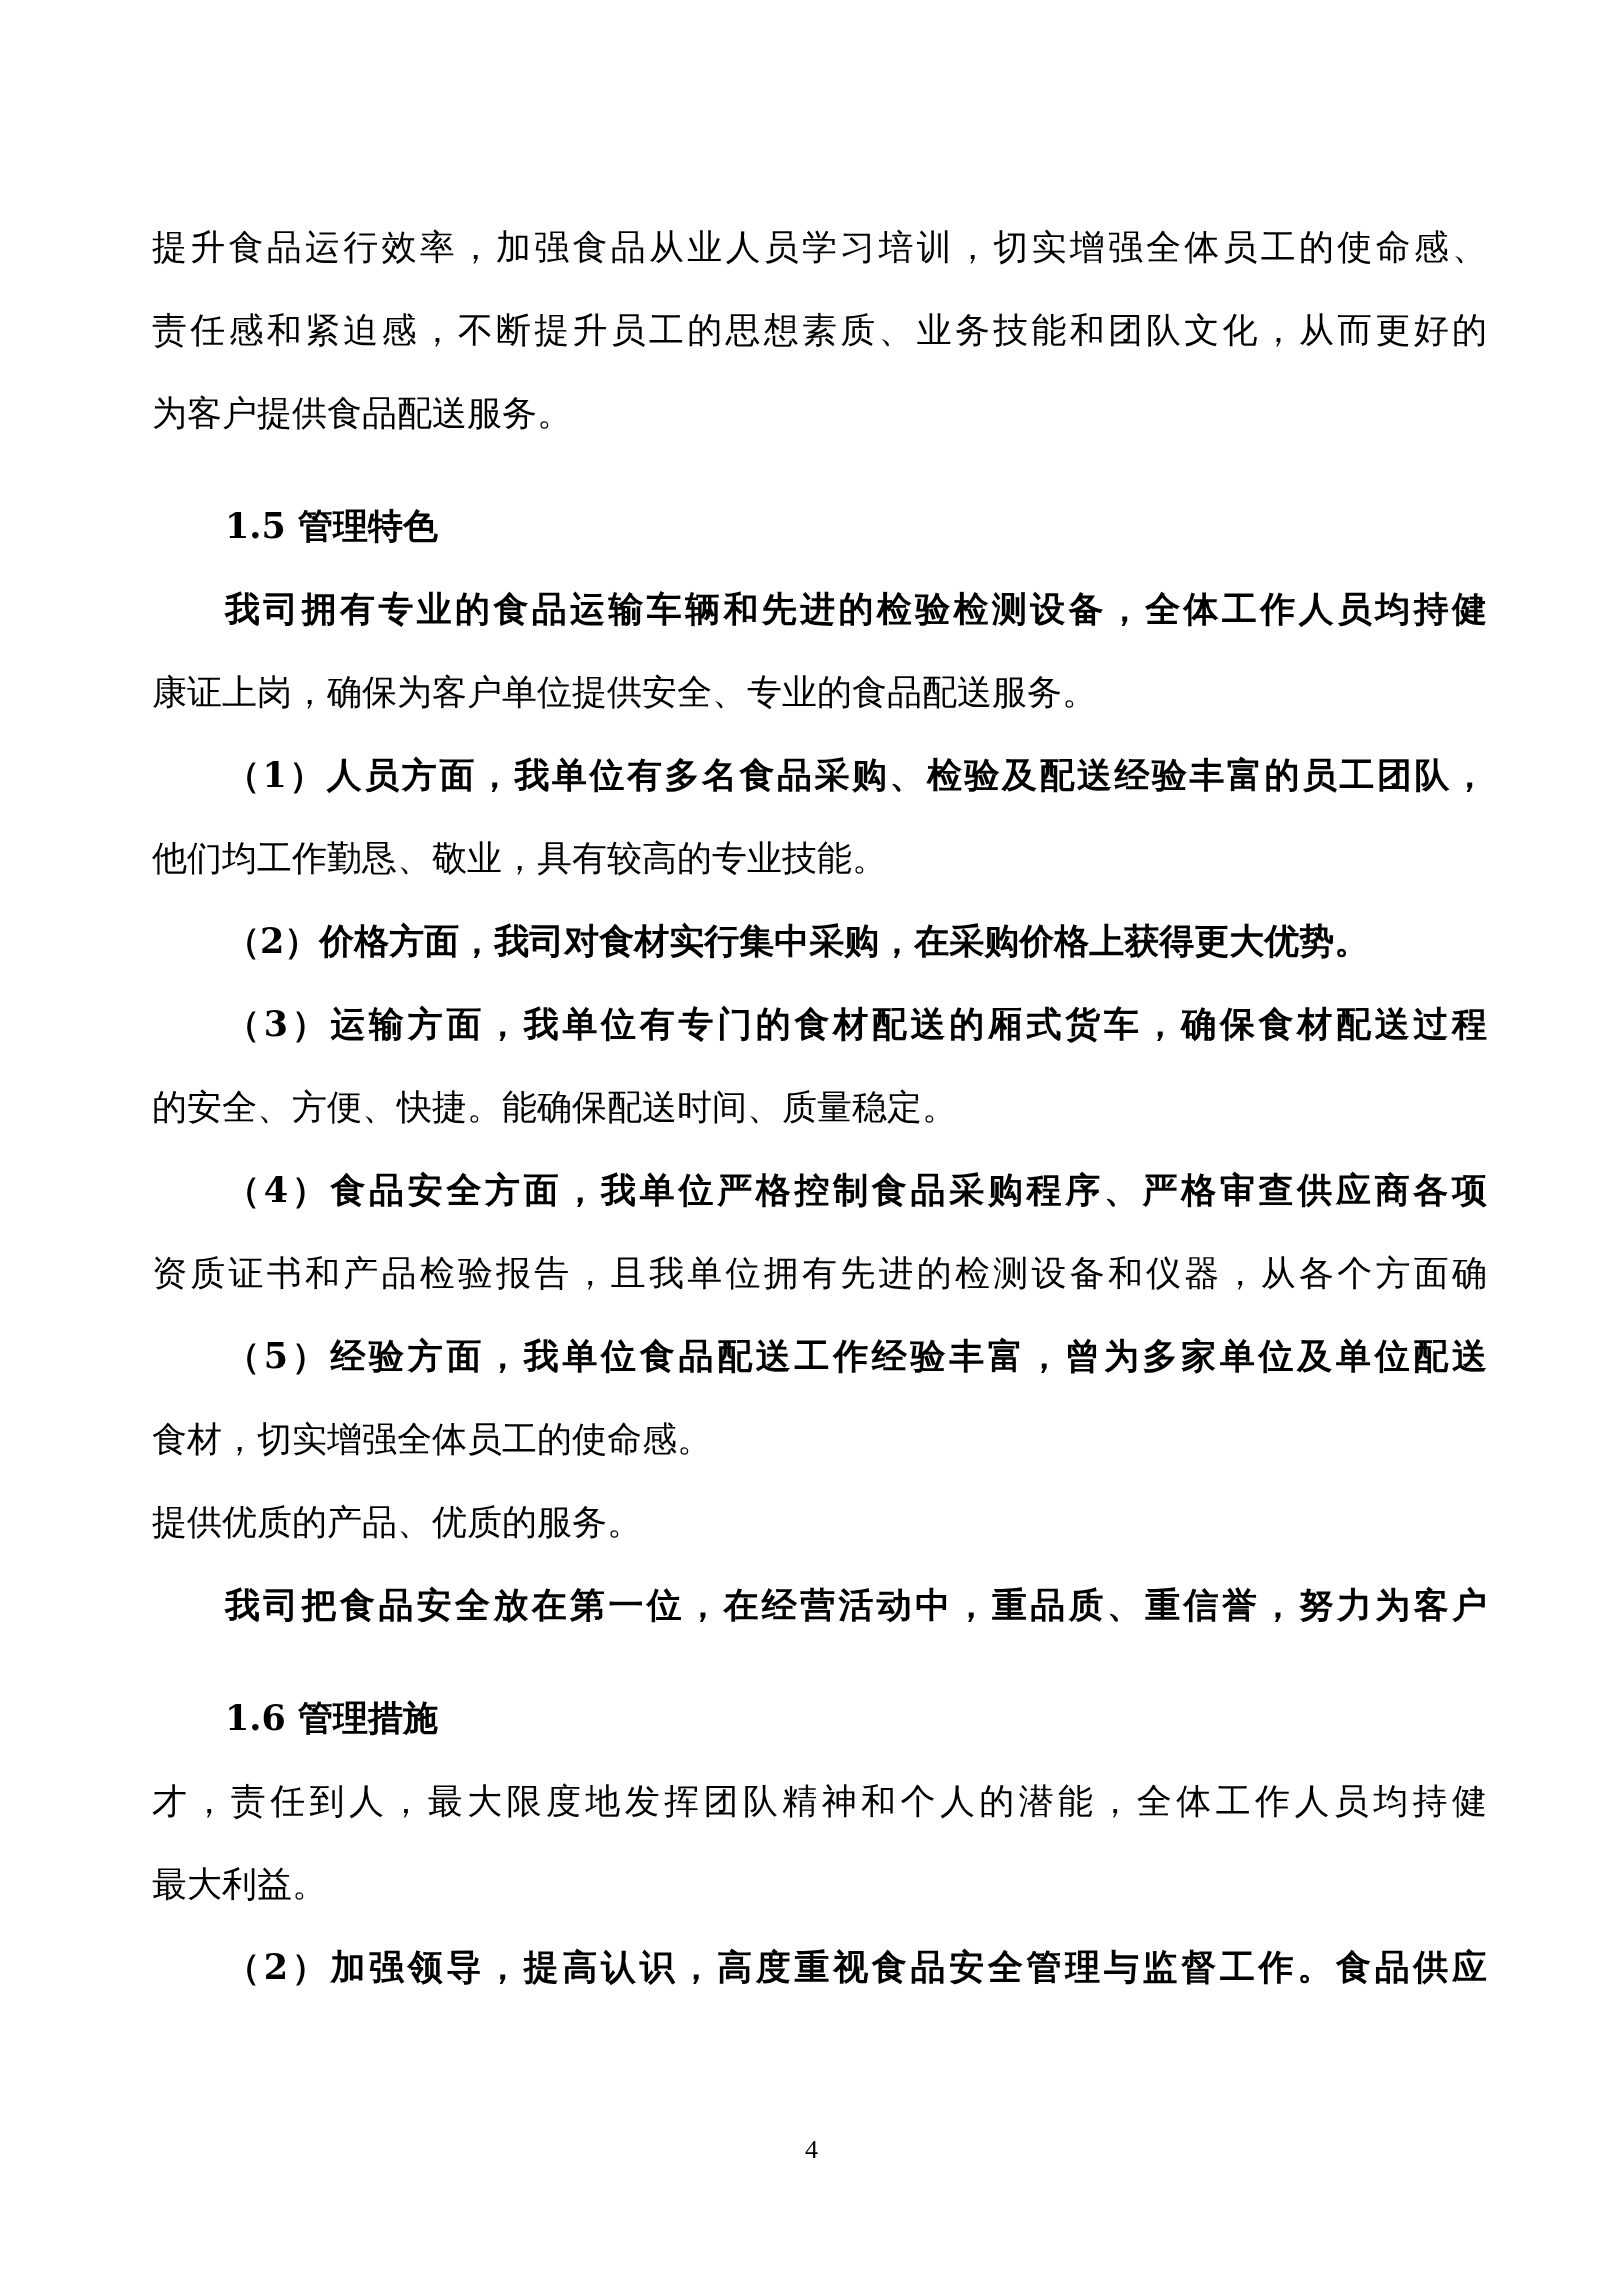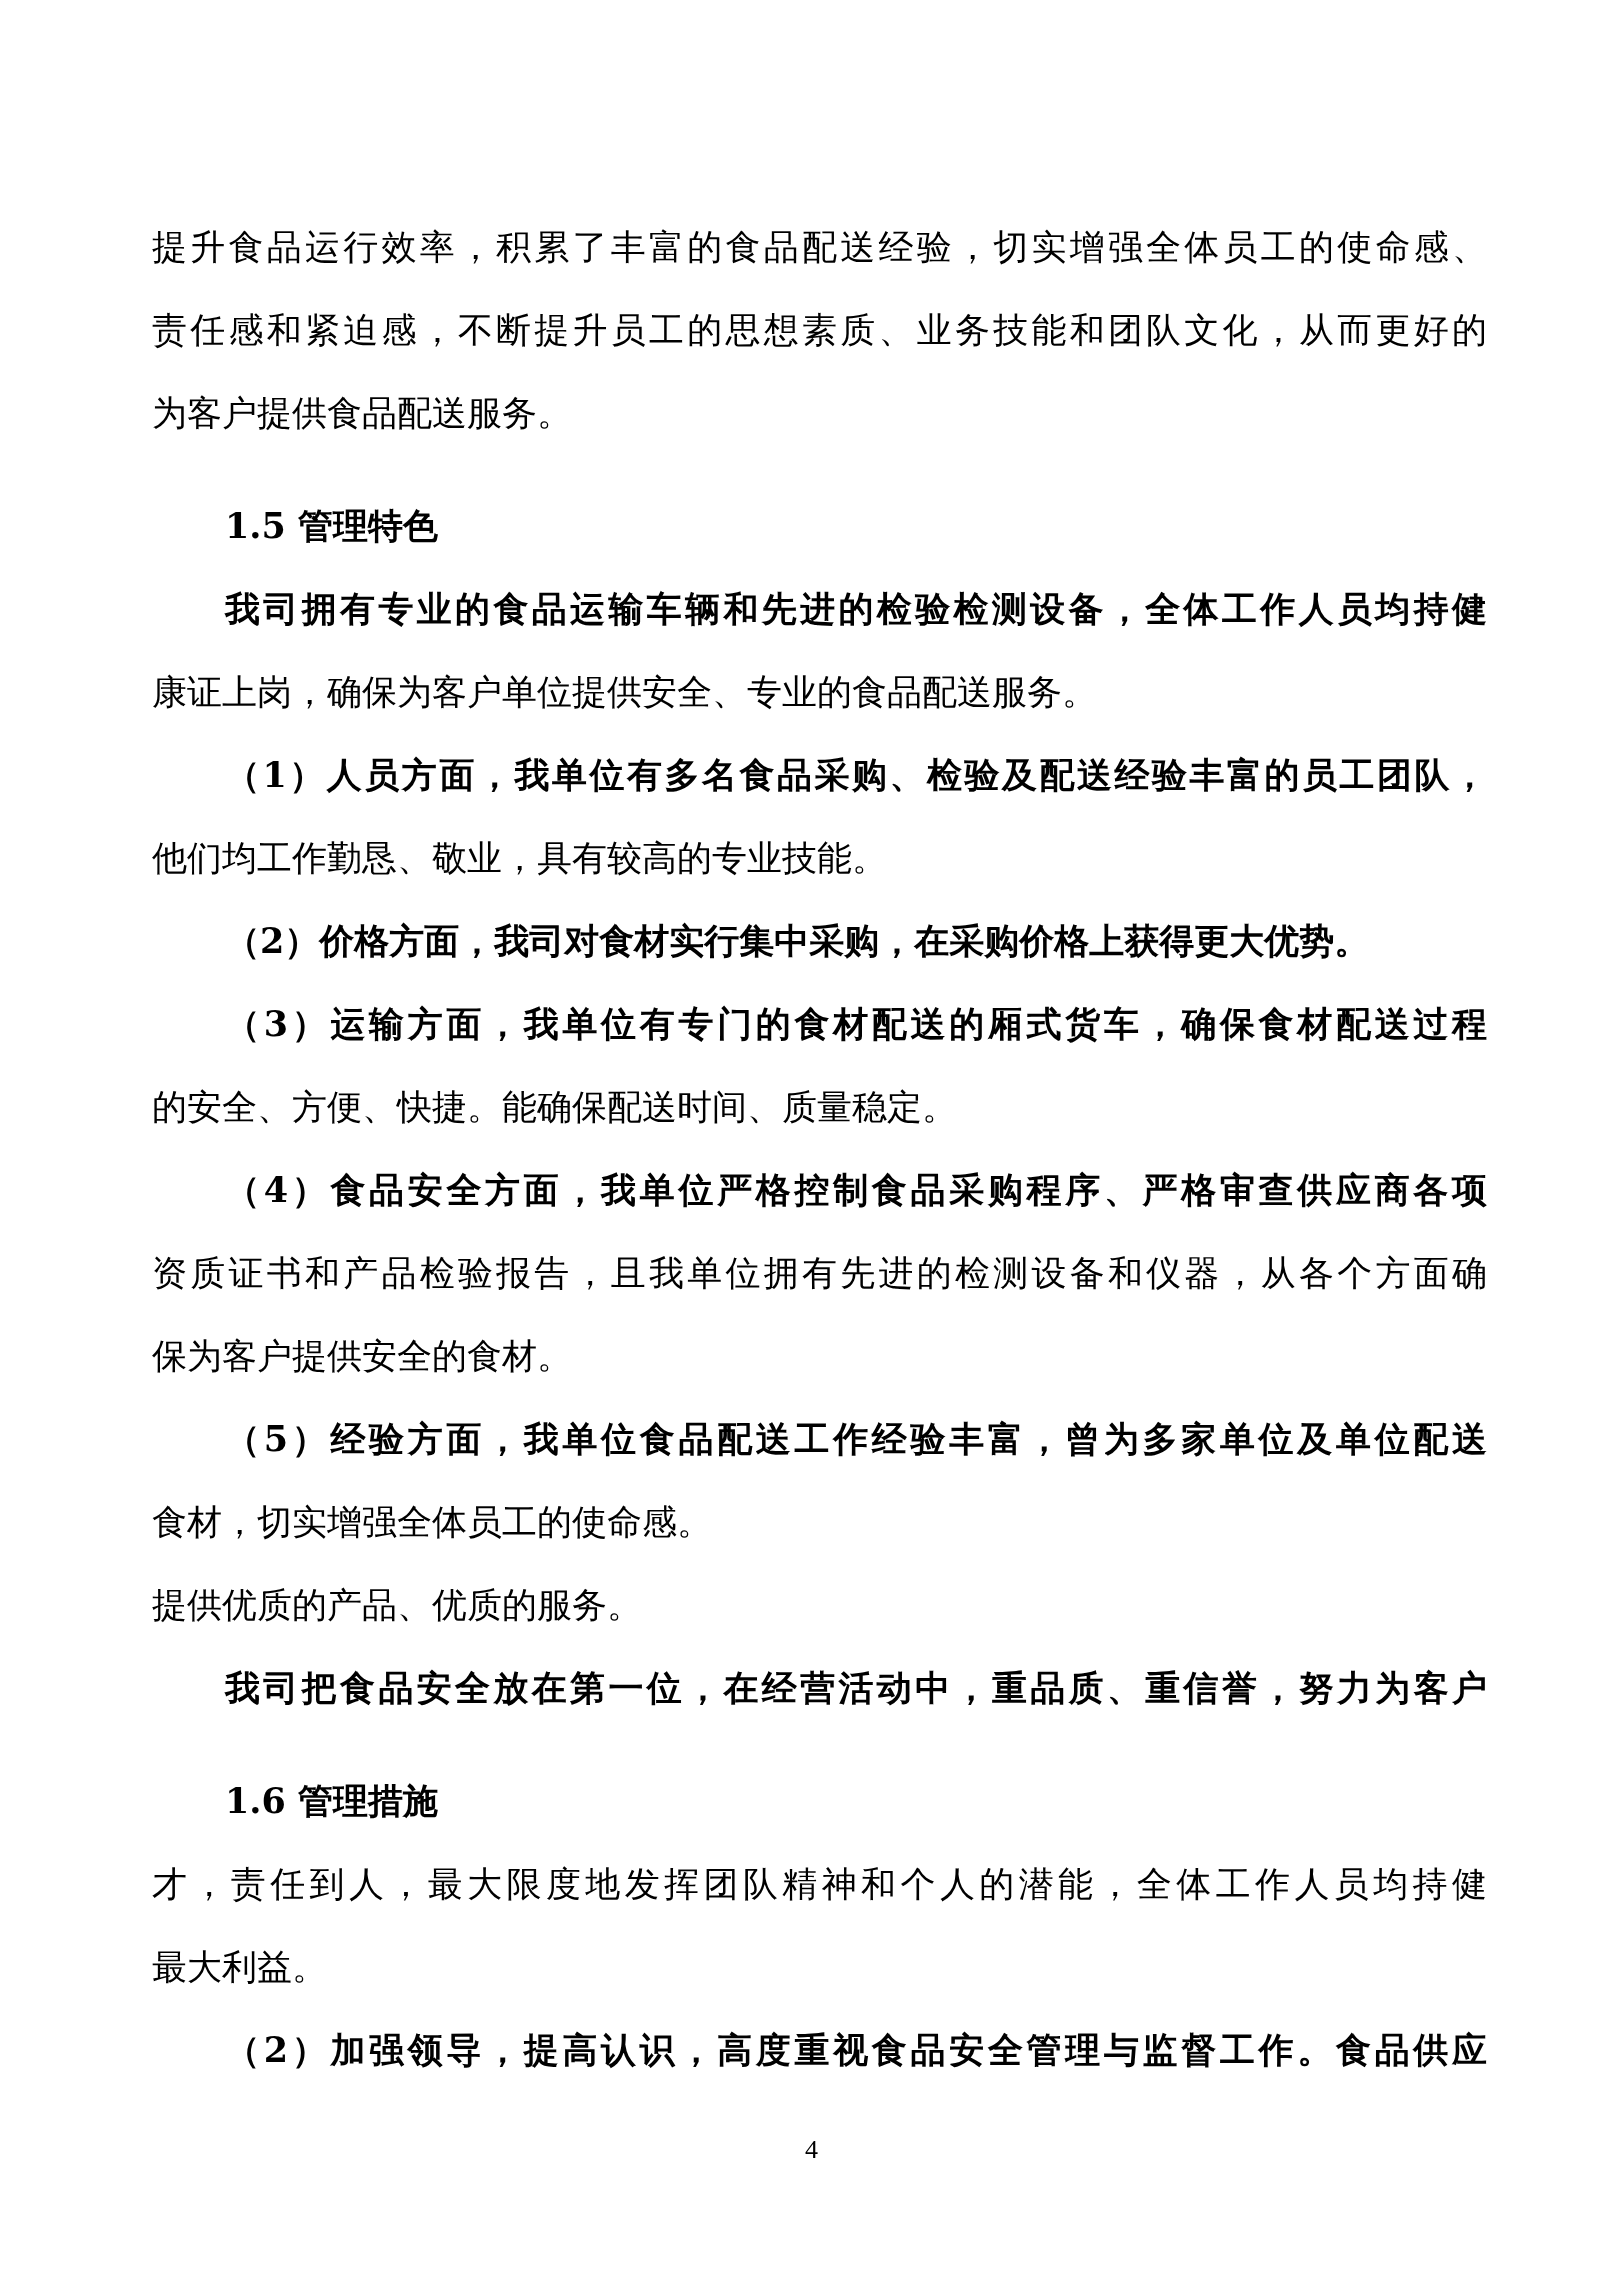--- a/index.html
+++ b/index.html
@@ -21,34 +21,33 @@
   .pagenum {
     position: absolute; left: 0; width: 1623px; top: 2135px;
     text-align: center;
     font-family: "Liberation Serif", serif; font-size: 26px; color: #000;
   }
 </style>
 </head>
 <body>
 
 <div class="page">
-  <div class="line">提升食品运行效率，积累了丰富的食品配送经验，切实增强全体员工的使命感、</div>
+  <div class="line">提升食品运行效率，加强食品从业人员学习培训，切实增强全体员工的使命感、</div>
   <div class="line">责任感和紧迫感，不断提升员工的思想素质、业务技能和团队文化，从而更好的</div>
   <div class="line last">为客户提供食品配送服务。</div>
   <div class="line heading">1.5 管理特色</div>
   <div class="line indent">我司拥有专业的食品运输车辆和先进的检验检测设备，全体工作人员均持健</div>
   <div class="line last">康证上岗，确保为客户单位提供安全、专业的食品配送服务。</div>
   <div class="line indent">（1）人员方面，我单位有多名食品采购、检验及配送经验丰富的员工团队，</div>
   <div class="line last">他们均工作勤恳、敬业，具有较高的专业技能。</div>
   <div class="line indent last">（2）价格方面，我司对食材实行集中采购，在采购价格上获得更大优势。</div>
   <div class="line indent">（3）运输方面，我单位有专门的食材配送的厢式货车，确保食材配送过程</div>
   <div class="line last">的安全、方便、快捷。能确保配送时间、质量稳定。</div>
   <div class="line indent">（4）食品安全方面，我单位严格控制食品采购程序、严格审查供应商各项</div>
   <div class="line">资质证书和产品检验报告，且我单位拥有先进的检测设备和仪器，从各个方面确</div>
-  <div class="line last">保为客户提供安全的食材。</div>
   <div class="line indent">（5）经验方面，我单位食品配送工作经验丰富，曾为多家单位及单位配送</div>
   <div class="line last">食材，切实增强全体员工的使命感。</div>
   <div class="line last">提供优质的产品、优质的服务。</div>
   <div class="line indent">我司把食品安全放在第一位，在经营活动中，重品质、重信誉，努力为客户</div>
   <div class="line heading">1.6 管理措施</div>
   <div class="line">才，责任到人，最大限度地发挥团队精神和个人的潜能，全体工作人员均持健</div>
   <div class="line last">最大利益。</div>
   <div class="line indent">（2）加强领导，提高认识，高度重视食品安全管理与监督工作。食品供应</div>
 </div>
 

